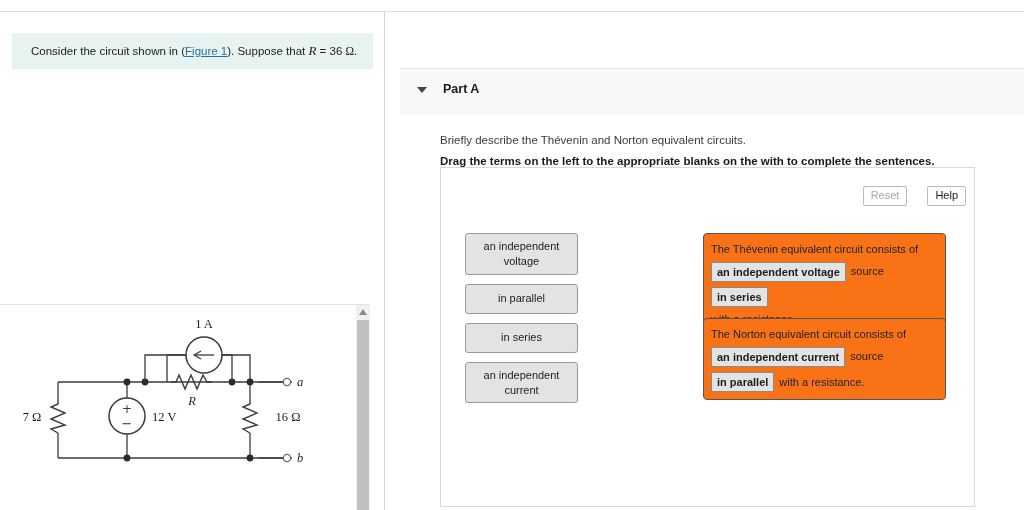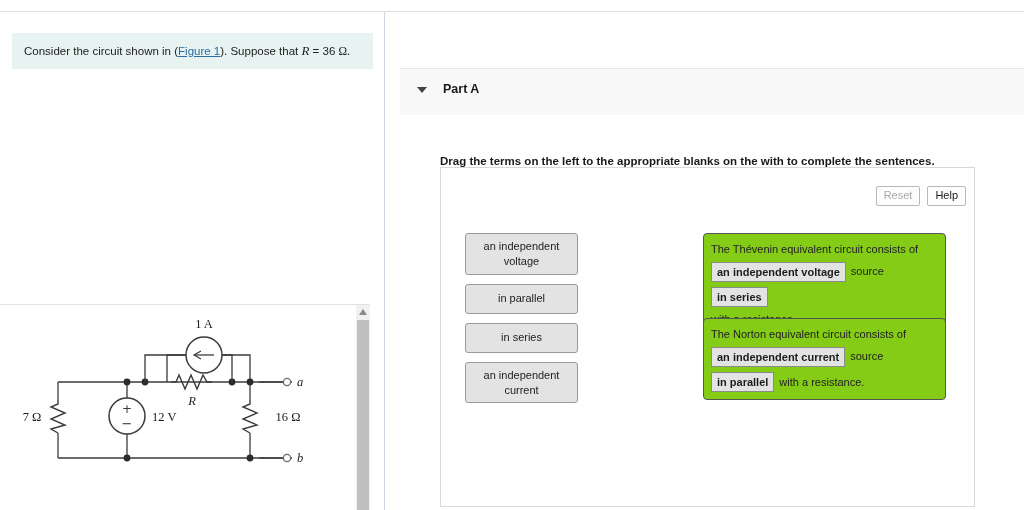--- a/index.html
+++ b/index.html
@@ -16,20 +16,21 @@
   
   .left-panel{position:absolute;left:0;top:12px;width:384px;height:498px;background:#fff;}
 
   .prompt-box{
     position:absolute;left:12px;top:21px;width:361px;height:36px;
     background:#e7f3f1;display:flex;align-items:center;
   }
   .prompt-text{
     font-size:11.5px;color:#222;padding-left:12px;line-height:1.3;
     white-space:nowrap;
+    margin-left:7px;
   }
   .prompt-text .fig-link{color:#2b6ca3;text-decoration:underline;cursor:pointer;}
   .prompt-text .ital{font-family:"Liberation Serif", serif;font-style:italic;font-size:13px;}
   .prompt-text .ohm{font-family:"Liberation Serif", serif;font-style:normal;}
 
   
   .figure-head{
     position:absolute;left:0;top:256px;width:370px;height:36px;
   }
   .figure-title{
@@ -77,21 +78,21 @@
   }
 
   .q-line{position:absolute;left:55px;top:122px;font-size:11.5px;color:#3a3a3a;}
   .q-instr{position:absolute;left:55px;top:143px;font-size:11.5px;font-weight:bold;color:#1a1a1a;}
 
   .answer-area{
     position:absolute;left:55px;top:155px;width:533px;height:338px;
     border:1px solid #d9d9d9;background:#fff;
   }
 
-  .tool-row{position:absolute;right:8px;top:18px;display:flex;gap:7px;}
+  .tool-row{position:absolute;right:8px;top:18px;display:flex;gap:20px;}
   .tool-btn{
     border:1px solid #b9b9b9;background:#fdfdfd;border-radius:2px;
     font-size:11px;padding:2px 7px 3px;cursor:pointer;line-height:1.2;
     font-family:"Liberation Sans", sans-serif;
   }
   .tool-btn.disabled{color:#a8a8a8;}
   .tool-btn.enabled{color:#1a1a1a;}
 
   
   .term-bank{position:absolute;left:24px;top:65px;width:115px;}
@@ -99,21 +100,21 @@
     width:113px;min-height:30px;margin-bottom:9px;
     border:1px solid #9a9a9a;border-radius:3px;background:#e3e3e3;
     display:flex;align-items:center;justify-content:center;text-align:center;
     font-size:11px;color:#222;line-height:1.35;padding:5px 4px;box-sizing:border-box;
     cursor:grab;
   }
 
   
   .sent-box{
     position:absolute;left:262px;width:243px;
-    border:1px solid #555;border-radius:4px;background:#84cc16;
+    border:1px solid #555;border-radius:4px;background:#f97316;
     padding:7px 6px 7px 7px;box-sizing:border-box;
     font-size:11px;color:#222;line-height:1.5;
   }
   .sent-box.one{top:65px;}
   .sent-box.two{top:150px;}
   .sent-line{display:flex;flex-wrap:wrap;align-items:center;gap:5px;}
   .sent-txt{font-size:11px;color:#222;}
   .blank-filled{
     display:inline-block;border:1px solid #8a8a8a;background:#e3e3e3;
     font-size:11px;font-weight:bold;color:#1c1c1c;padding:2px 5px;line-height:1.3;
@@ -213,20 +214,21 @@
     </div>
   </div>
 
   <div class="right-panel">
 
     <div class="part-header">
       <div class="part-caret"></div>
       <div class="part-title">Part A</div>
     </div>
 
+    <div class="q-line">Briefly describe the Thévenin and Norton equivalent circuits.</div>
     <div class="q-instr">Drag the terms on the left to the appropriate blanks on the with to complete the sentences.</div>
 
     <div class="answer-area">
 
       <div class="tool-row">
         <div class="tool-btn disabled">Reset</div>
         <div class="tool-btn enabled">Help</div>
       </div>
 
       <div class="term-bank">

